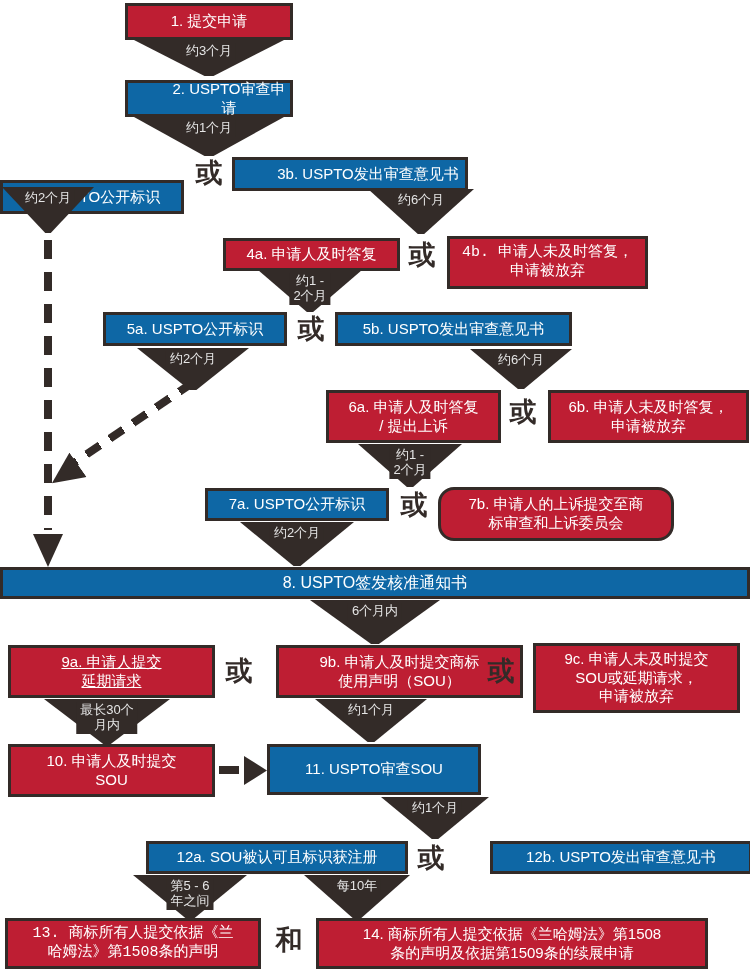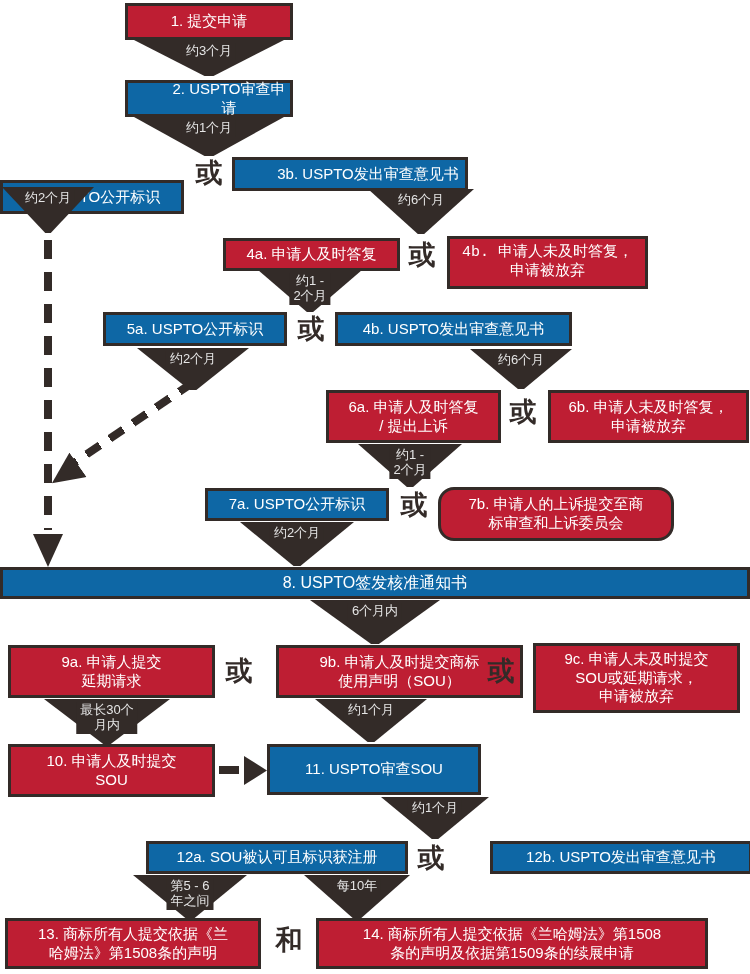--- a/index.html
+++ b/index.html
@@ -99,21 +99,21 @@
   <div class="box red" style="left:447px;top:236px;width:201px;height:53px;font-family:Liberation Mono, monospace;">4b. 申请人未及时答复，
 申请被放弃</div>
   <div class="chev" style="left:258px;top:270px;width:104px;height:42px;">
     <div class="tri"></div>
     <div class="lbl">约1 -
 2个月</div>
   </div>
 
   <div class="box blue" style="left:103px;top:312px;width:184px;height:34px;">5a. USPTO公开标识</div>
   <div class="or" style="left:294px;top:316px;">或</div>
-  <div class="box blue" style="left:335px;top:312px;width:237px;height:34px;">4b. USPTO发出审查意见书</div>
+  <div class="box blue" style="left:335px;top:312px;width:237px;height:34px;">5b. USPTO发出审查意见书</div>
   <div class="chev" style="left:137px;top:348px;width:112px;height:42px;">
     <div class="tri"></div>
     <div class="lbl">约2个月</div>
   </div>
   <div class="chev" style="left:470px;top:349px;width:102px;height:40px;">
     <div class="tri"></div>
     <div class="lbl">约6个月</div>
   </div>
 
   <div class="ddash"></div>
@@ -138,21 +138,21 @@
     <div class="tri"></div>
     <div class="lbl">约2个月</div>
   </div>
 
   <div class="box blue" style="left:0px;top:567px;width:750px;height:32px;font-size:16px;">8. USPTO签发核准通知书</div>
   <div class="chev" style="left:310px;top:600px;width:130px;height:44px;">
     <div class="tri"></div>
     <div class="lbl">6个月内</div>
   </div>
 
-  <div class="box red" style="left:8px;top:645px;width:207px;height:53px;">9a. 申请人提交
+  <div class="box red" style="left:8px;top:645px;width:207px;height:53px;text-decoration:underline;">9a. 申请人提交
 延期请求</div>
   <div class="or" style="left:222px;top:658px;">或</div>
   <div class="box red" style="left:276px;top:645px;width:247px;height:53px;">9b. 申请人及时提交商标
 使用声明（SOU）</div>
   <div class="or" style="left:484px;top:658px;">或</div>
   <div class="box red" style="left:533px;top:643px;width:207px;height:70px;">9c. 申请人未及时提交
 SOU或延期请求，
 申请被放弃</div>
 
   <div class="chev" style="left:44px;top:699px;width:126px;height:45px;">
@@ -182,19 +182,19 @@
   <div class="chev" style="left:133px;top:875px;width:114px;height:44px;">
     <div class="tri"></div>
     <div class="lbl">第5 - 6
 年之间</div>
   </div>
   <div class="chev" style="left:304px;top:875px;width:106px;height:44px;">
     <div class="tri"></div>
     <div class="lbl">每10年</div>
   </div>
 
-  <div class="box red" style="left:5px;top:918px;width:256px;height:51px;">13. 商标所有人提交依据《兰
+  <div class="box red" style="left:5px;top:918px;width:256px;height:51px;font-family:Liberation Mono, monospace;">13. 商标所有人提交依据《兰
 哈姆法》第1508条的声明</div>
   <div class="or" style="left:272px;top:927px;">和</div>
   <div class="box red" style="left:316px;top:918px;width:392px;height:51px;">14. 商标所有人提交依据《兰哈姆法》第1508
 条的声明及依据第1509条的续展申请</div>
 
 </div>
 
 </body></html>

